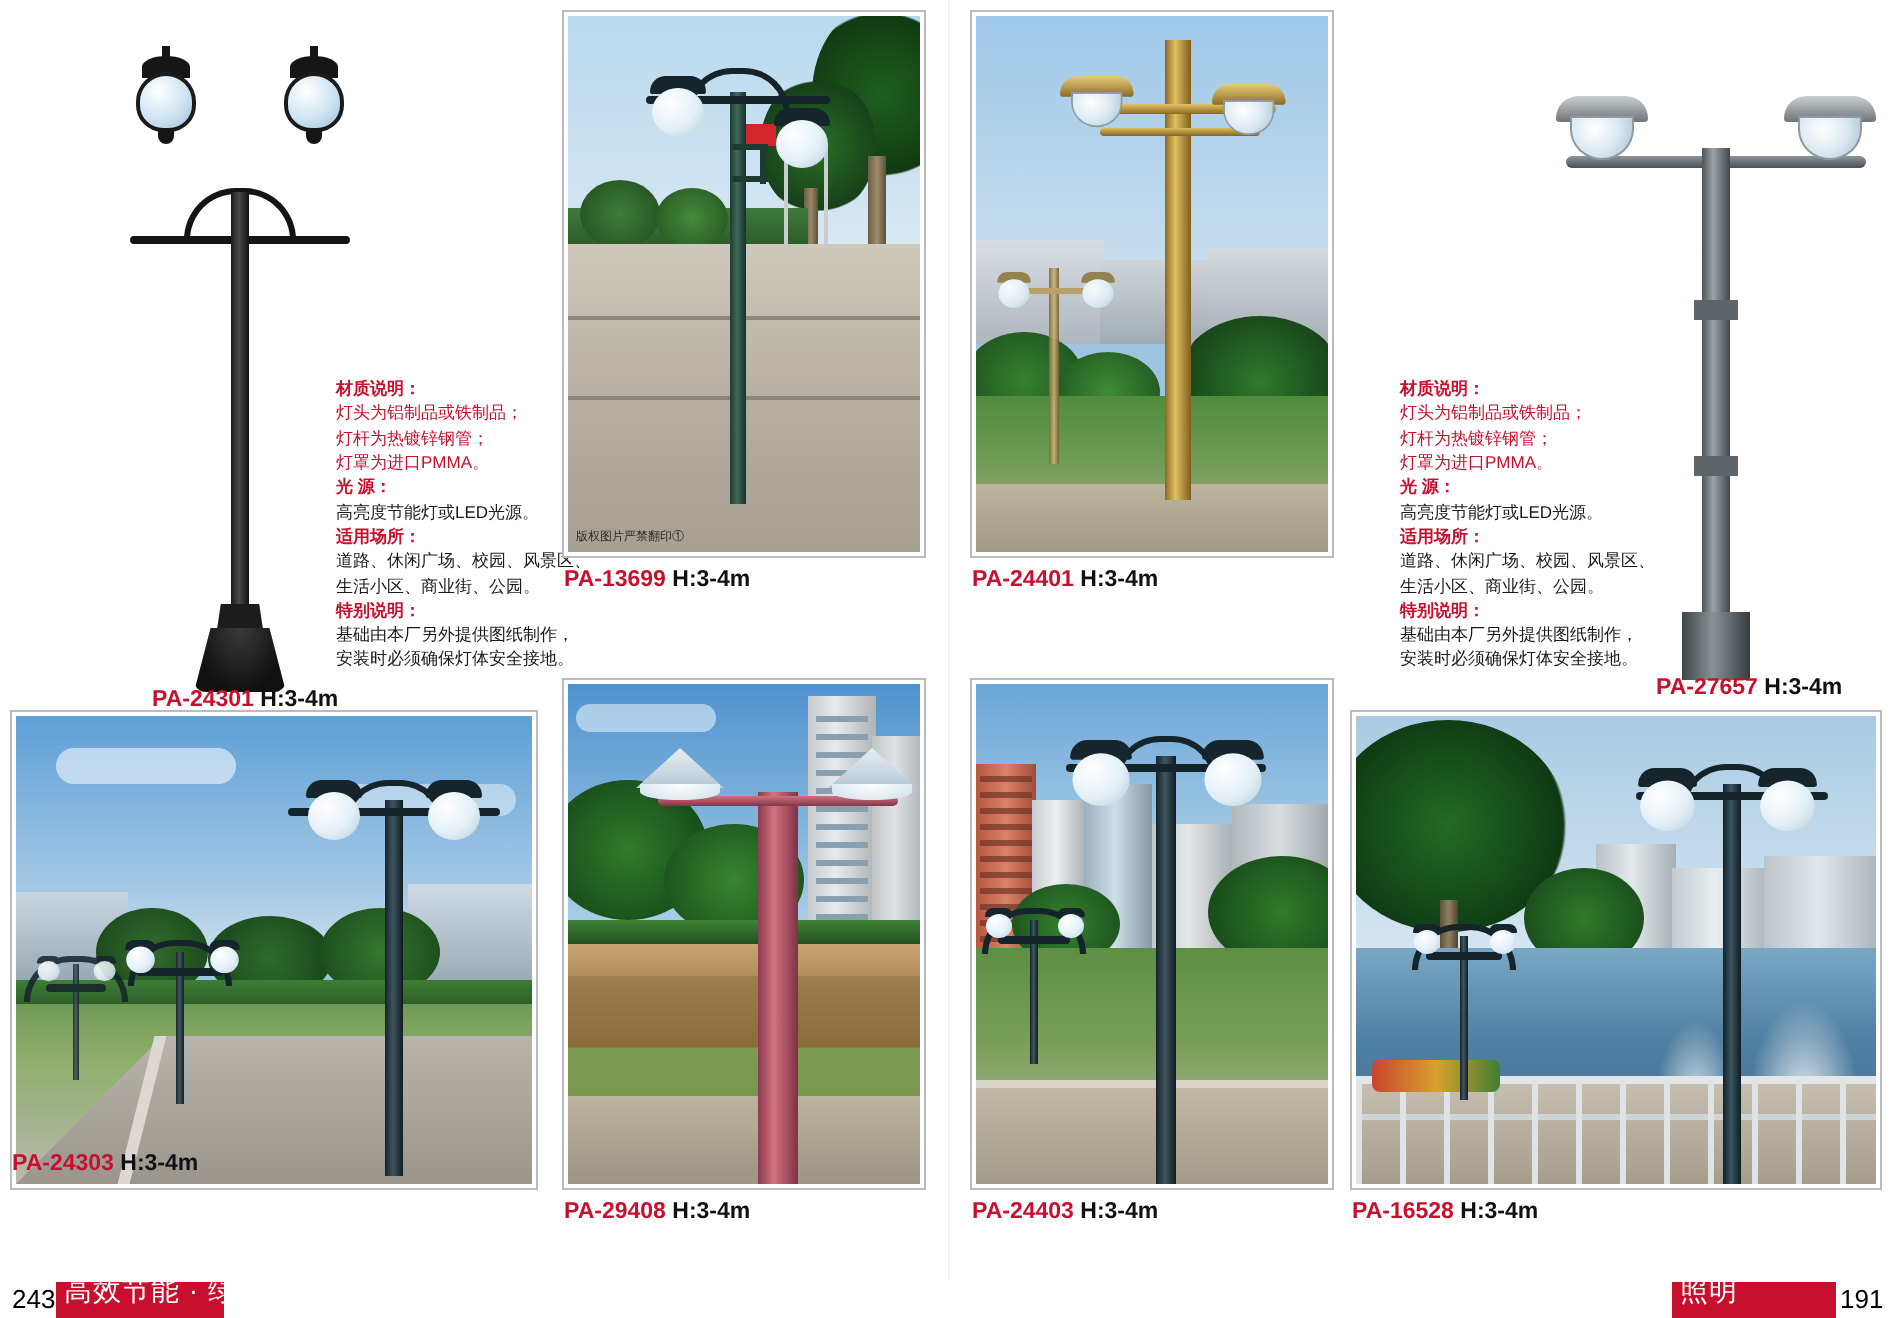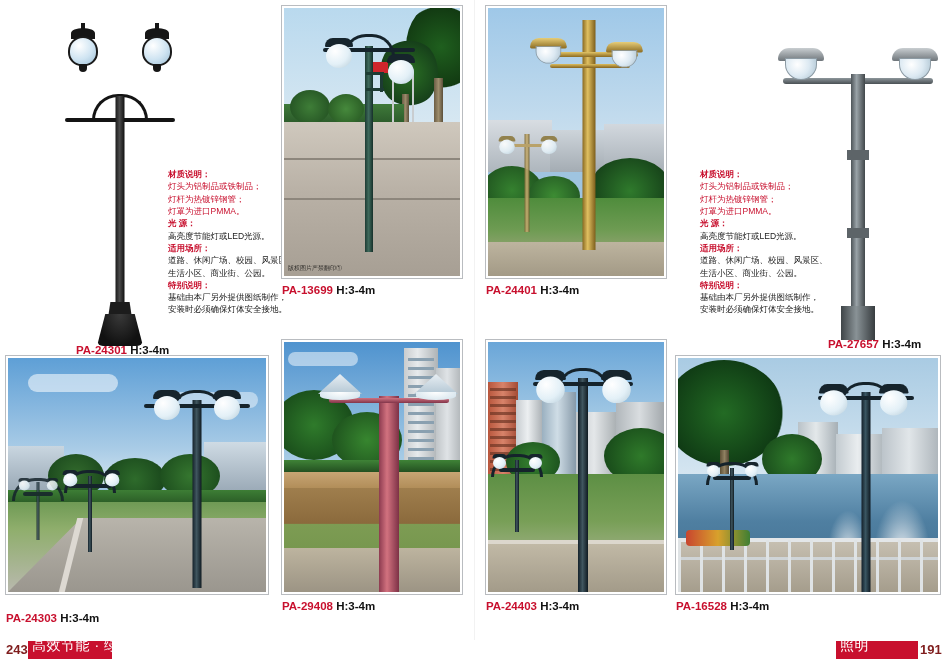--- a/index.html
+++ b/index.html
@@ -116,24 +116,24 @@
                border-bottom:none; border-radius:24px 24px 0 0; }
   .gball { position:absolute; width:30px; height:30px; }
   .gball .hood2 { position:absolute; top:0; left:1px; width:28px; height:9px;
                background:#16242c; border-radius:14px 14px 2px 2px; }
   .gball .sph { position:absolute; top:6px; left:2px; width:26px; height:24px;
                background:radial-gradient(circle at 35% 30%,#ffffff,#e3f0f7 55%,#b6ccd8);
                border-radius:50%; }
 
   
   .spec { position:absolute; width:150px; font-size:8.5px; line-height:1.45;
-          color:#c8102e; }
+          color:#c8102e;margin-top:20px; }
   .spec .hd { font-weight:bold; }
   .spec .bk { color:#1a1a1a; }
-  .pno { position:absolute; bottom:2px; font-size:13px; font-weight:bold; color:#7f1d1d; }
+  .pno { position:absolute; bottom:2px; font-size:13px; font-weight:normal; color:#000000; }
   .ftxt { position:absolute; bottom:4px; font-size:14px; color:#fff;
           background:transparent; letter-spacing:.5px; }
   .fbar { position:absolute; bottom:0; height:18px; background:#c8102e; }
 
   
   .wm { position:absolute; font-size:6px; color:#000; opacity:.75; }
 
   
   .tree { position:absolute; border-radius:50%; }
   .bld  { position:absolute; }
@@ -357,21 +357,21 @@
       <div class="gball" style="left:2px;top:8px;transform:scale(.42);transform-origin:left top;">
           <div class="hood2"></div>
           <div class="sph"></div>
         </div>
       <div class="gball" style="left:30px;top:8px;transform:scale(.42);transform-origin:left top;">
           <div class="hood2"></div>
           <div class="sph"></div>
         </div>
     </div>
   </div>
-  <div class="cap" style="left:6px; top:612px;">
+  <div class="cap" style="left:6px; top:576px;">
     <span class="code">PA-24303</span>
     <span>H:3-4m</span>
   </div>
 
   <div class="photo" style="left:282px; top:340px; width:180px; height:254px;">
     <div class="sky" style="height:120px;background:linear-gradient(180deg,#4f93cf,#a9cde6);"></div>
     <div class="bld" style="left:4px;top:10px;width:70px;height:14px;background:rgba(255,255,255,.5);border-radius:10px;"></div>
 
     <div class="bld" style="left:120px;top:6px;width:34px;height:130px;background:linear-gradient(90deg,#c9ccce,#e7eaec 40%,#aeb3b6);"></div>
     <div class="bld" style="left:152px;top:26px;width:28px;height:110px;background:linear-gradient(90deg,#c0c5c8,#dfe3e6 40%,#a7acaf);"></div>

